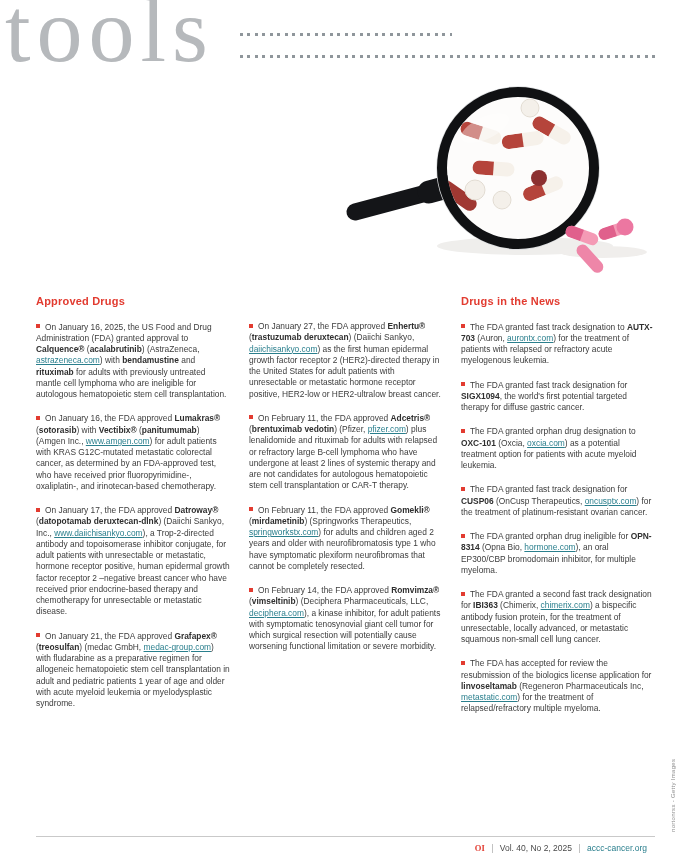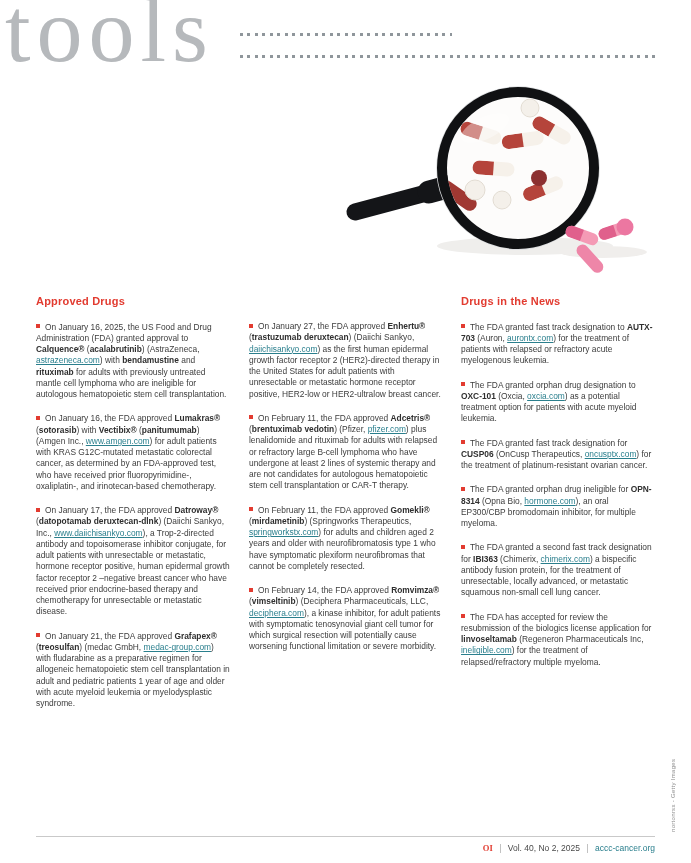--- a/index.html
+++ b/index.html
@@ -35,21 +35,21 @@
   #col-3{ left:461px; }
   .col-heading{ font-size:11px; font-weight:bold; color:#e23b30; margin-bottom:13px; letter-spacing:.2px; }
   .item{ margin-bottom:13px; }
   .bullet{ display:inline-block; width:4px; height:4px; background:#e23b30; margin-right:5px; vertical-align:1.5px; }
   .b{ font-weight:bold; color:#2f2f2f; }
   .lnk{ color:#2a7f8d; text-decoration:underline; }
 
   
   .footer-rule{ position:absolute; left:36px; top:836px; width:619px; border-top:1px solid #c9c9c9; }
   .footer-page{ position:absolute; left:36px; top:863px; font-size:10px; color:#4a4a4a;font-family:Liberation Mono, monospace; }
-  .footer-right{ position:absolute; right:36px; top:843px; font-size:8.5px; color:#4a4a4a; }
+  .footer-right{ position:absolute; right:44px; top:843px; font-size:8.5px; color:#4a4a4a; }
   .footer-right .journal{ color:#e23b30; font-weight:bold; font-family:"Liberation Serif", serif; }
   .footer-right .sep{ color:#aaaaaa; margin:0 4px; }
   .footer-right .site{ color:#2a7f8d; }
 </style>
 </head>
 <body>
 
 <div class="masthead-title">tools</div>
 <div class="dots" id="dots-top"></div>
 <div class="dots" id="dots-bottom"></div>
@@ -145,25 +145,26 @@
       <p class="item"><span class="bullet"></span><span>On February 11, the FDA approved </span><span class="b">Adcetris®</span><span> (</span><span class="b">brentuximab vedotin</span><span>) (Pfizer, </span><a href="#" class="lnk">pfizer.com</a><span>) plus lenalidomide and rituximab for adults with relapsed or refractory large B-cell lymphoma who have undergone at least 2 lines of systemic therapy and are not candidates for autologous hematopoietic stem cell transplantation or CAR-T therapy.</span></p>
       <p class="item"><span class="bullet"></span><span>On February 11, the FDA approved </span><span class="b">Gomekli®</span><span> (</span><span class="b">mirdametinib</span><span>) (Springworks Therapeutics, </span><a href="#" class="lnk">springworkstx.com</a><span>) for adults and children aged 2 years and older with neurofibromatosis type 1 who have symptomatic plexiform neurofibromas that cannot be completely resected.</span></p>
       <p class="item"><span class="bullet"></span><span>On February 14, the FDA approved </span><span class="b">Romvimza®</span><span> (</span><span class="b">vimseltinib</span><span>) (Deciphera Pharmaceuticals, LLC, </span><a href="#" class="lnk">deciphera.com</a><span>), a kinase inhibitor, for adult patients with symptomatic tenosynovial giant cell tumor for which surgical resection will potentially cause worsening functional limitation or severe morbidity.</span></p>
     </div>
 </div>
 
 <div class="col" id="col-3">
   <div class="col-heading">Drugs in the News</div>
   <div>
       <p class="item"><span class="bullet"></span><span>The FDA granted fast track designation to </span><span class="b">AUTX-703</span><span> (Auron, </span><a href="#" class="lnk">aurontx.com</a><span>) for the treatment of patients with relapsed or refractory acute myelogenous leukemia.</span></p>
+      <p class="item"><span class="bullet"></span><span>The FDA granted fast track designation for </span><span class="b">SIGX1094</span><span>, the world's first potential targeted therapy for diffuse gastric cancer.</span></p>
       <p class="item"><span class="bullet"></span><span>The FDA granted orphan drug designation to </span><span class="b">OXC-101</span><span> (Oxcia, </span><a href="#" class="lnk">oxcia.com</a><span>) as a potential treatment option for patients with acute myeloid leukemia.</span></p>
       <p class="item"><span class="bullet"></span><span>The FDA granted fast track designation for </span><span class="b">CUSP06</span><span> (OnCusp Therapeutics, </span><a href="#" class="lnk">oncusptx.com</a><span>) for the treatment of platinum-resistant ovarian cancer.</span></p>
       <p class="item"><span class="bullet"></span><span>The FDA granted orphan drug ineligible for </span><span class="b">OPN-8314</span><span> (Opna Bio, </span><a href="#" class="lnk">hormone.com</a><span>), an oral EP300/CBP bromodomain inhibitor, for multiple myeloma.</span></p>
       <p class="item"><span class="bullet"></span><span>The FDA granted a second fast track designation for </span><span class="b">IBI363</span><span> (Chimerix, </span><a href="#" class="lnk">chimerix.com</a><span>) a bispecific antibody fusion protein, for the treatment of unresectable, locally advanced, or metastatic squamous non-small cell lung cancer.</span></p>
-      <p class="item"><span class="bullet"></span><span>The FDA has accepted for review the resubmission of the biologics license application for </span><span class="b">linvoseltamab</span><span> (Regeneron Pharmaceuticals Inc, </span><a href="#" class="lnk">ineligible.com</a><span>) for the treatment of relapsed/refractory multiple myeloma.</span></p>
+      <p class="item"><span class="bullet"></span><span>The FDA has accepted for review the resubmission of the biologics license application for </span><span class="b">linvoseltamab</span><span> (Regeneron Pharmaceuticals Inc, </span><a href="#" class="lnk">metastatic.com</a><span>) for the treatment of relapsed/refractory multiple myeloma.</span></p>
     </div>
 </div>
 
 <div class="footer-rule"></div>
 <div class="footer-page">92</div>
 <div class="footer-right">
   <span class="journal">OI</span>
   <span class="sep">|</span>
   <span>Vol. 40, No 2, 2025</span>
   <span class="sep">|</span>

